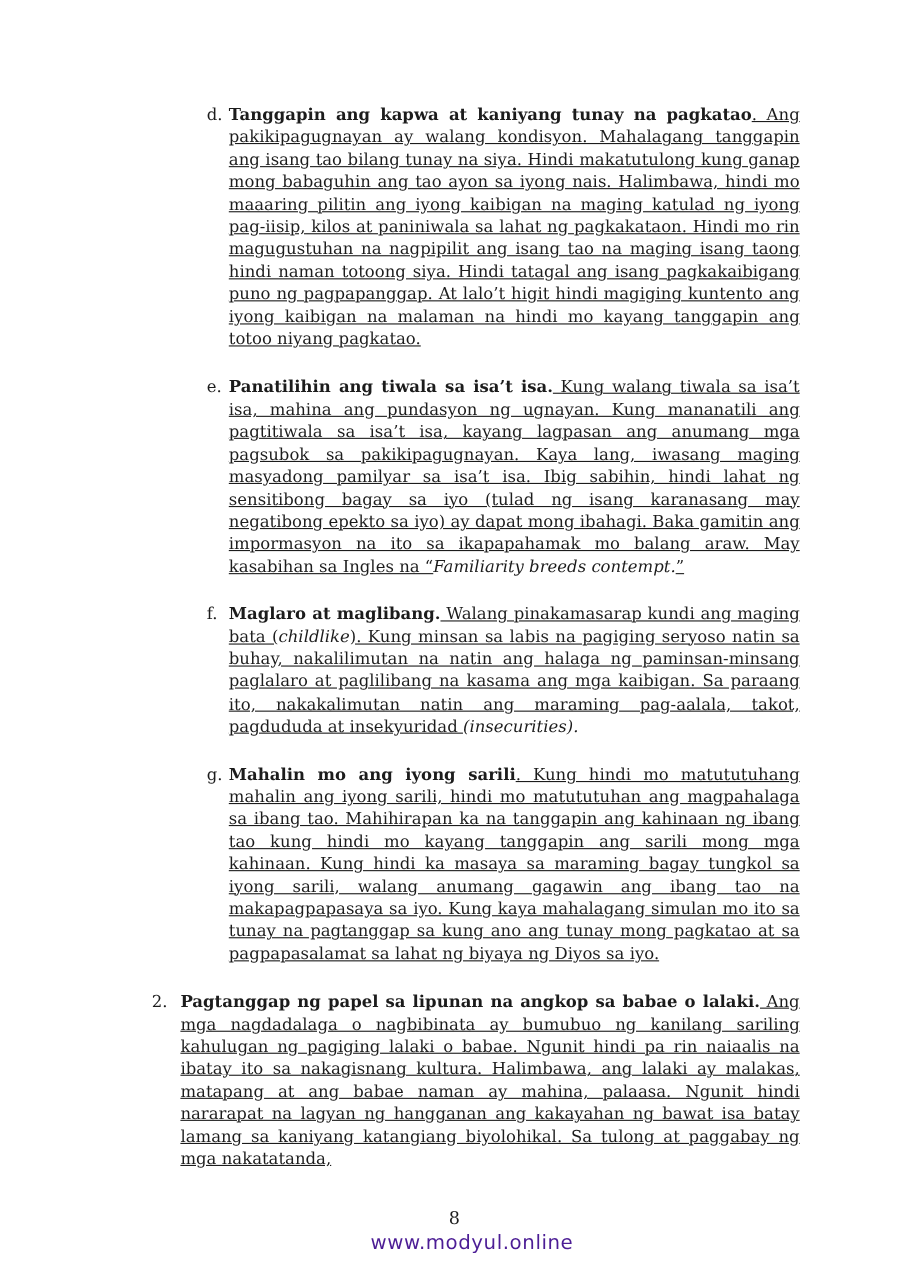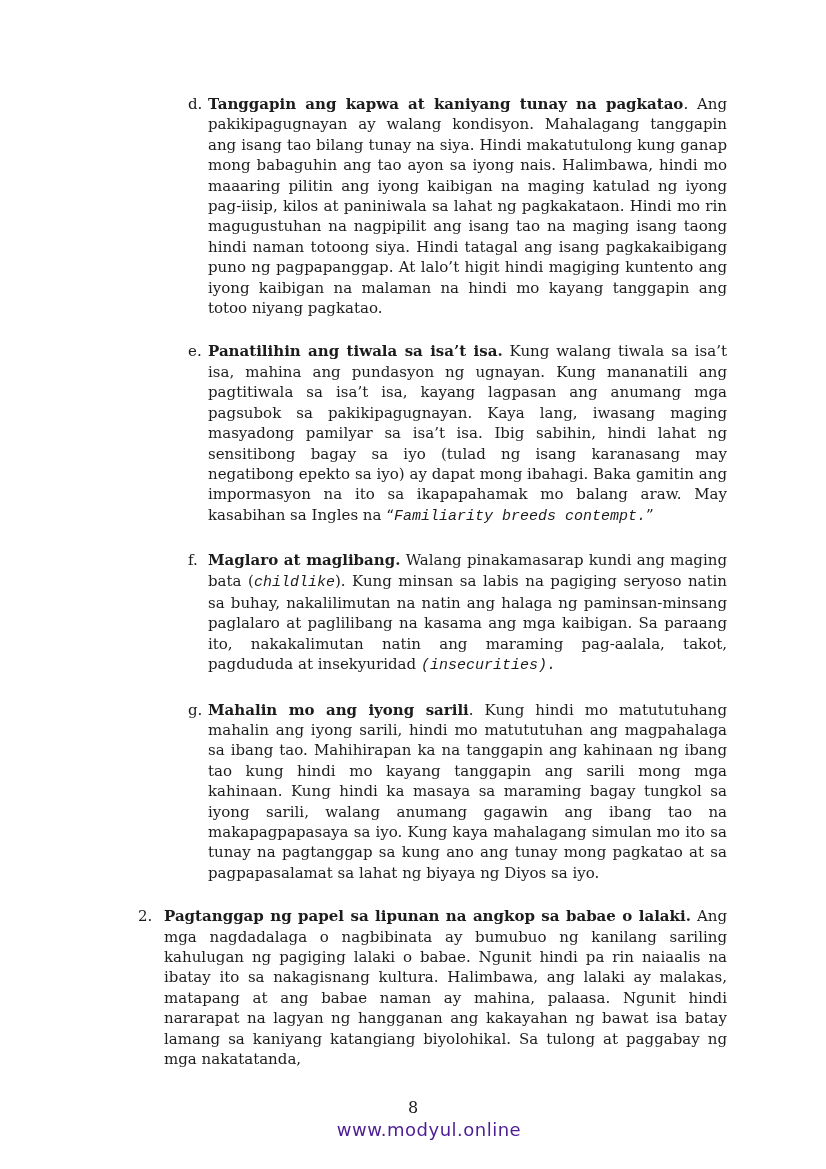--- a/index.html
+++ b/index.html
@@ -28,22 +28,22 @@
   .sub-list .marker   { flex: 0 0 20px; width: 20px; }
   .sub-list .item-body{ flex: 0 0 519px; width: 519px; }
   .main-list .list-row{ margin-left: 138px; }
   .main-list .marker  { flex: 0 0 26px; width: 26px; }
   .main-list .item-body{ flex: 0 0 563px; width: 563px; }
   .marker { text-align: left; }
   .item-body {
     text-align: justify;
   }
   .seg-bold-italic { font-weight: bold; }
-  .seg-italic { font-style: italic; font-family: Liberation Mono, monospace; }
-  .seg-normal { font-weight: normal; font-style: normal; }
+  .seg-italic { font-style: italic; }
+  .seg-normal { font-weight: normal; font-style: normal; text-decoration: underline; }
   .page-number {
     position: absolute;
     top: 1098px;
     left: 0;
     width: 100%;
     text-align: center;
     font-size: 16px;
     line-height: 20px;
     color: #1c1c1c;
   }

